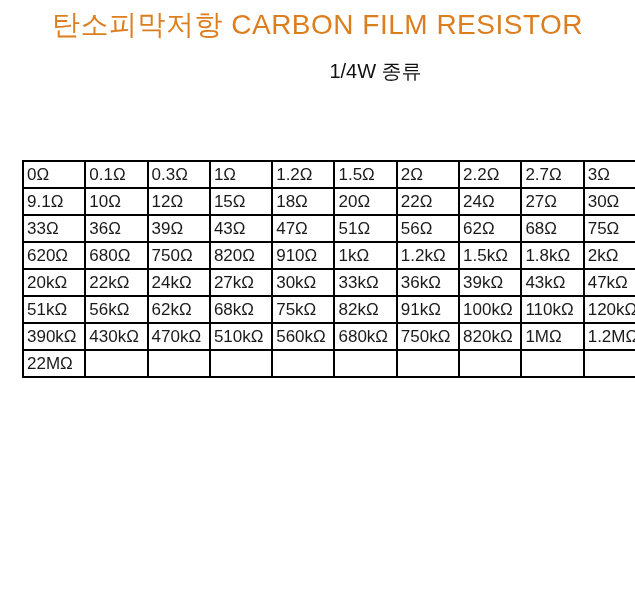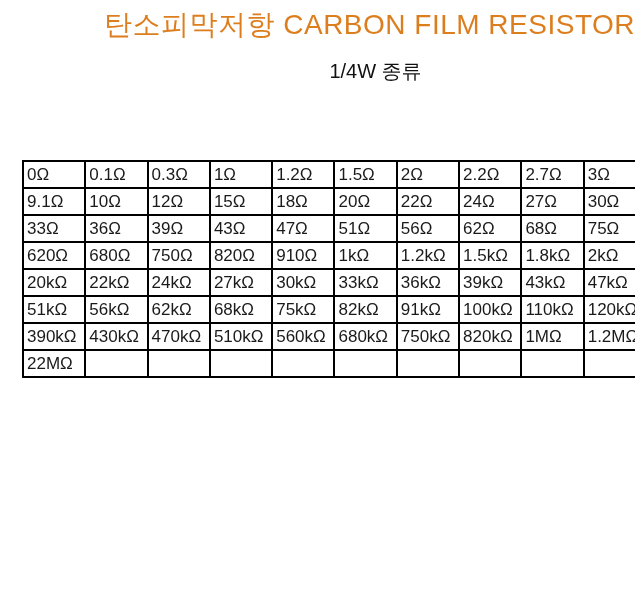--- a/index.html
+++ b/index.html
@@ -15,21 +15,21 @@
     position: relative;
     width: 635px;
     height: 606px;
     background: #ffffff;
   }
   .title {
     position: absolute;
     top: 6px;
     left: 0;
     width: 635px;
-    text-align: right;
+    text-align: center;
     font-size: 28px;
     font-weight: 400;
     letter-spacing: 0.5px;
     color: #dc7e1e;
     white-space: nowrap;
   }
   .subtitle {
     position: absolute;
     top: 58px;
     left: 58px;

